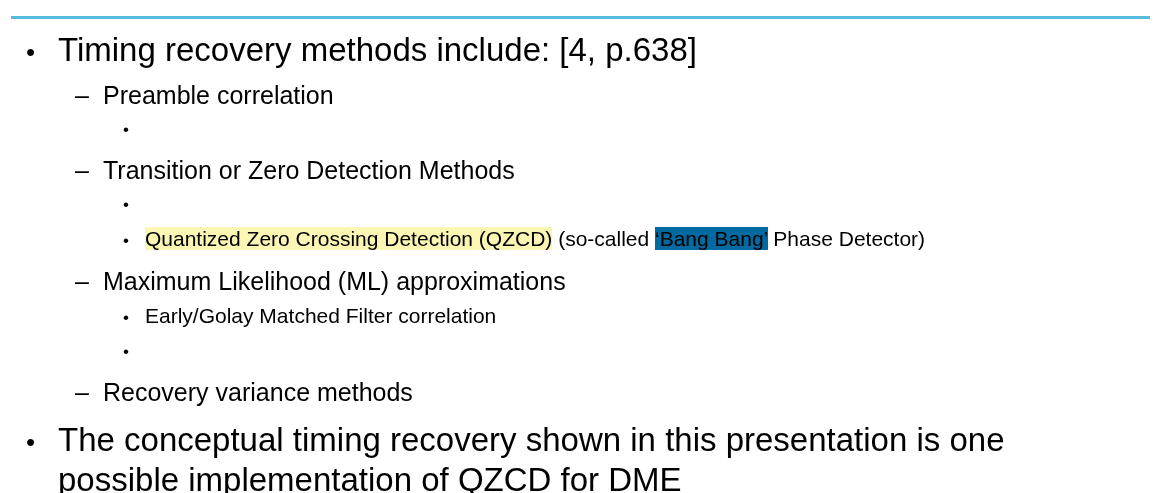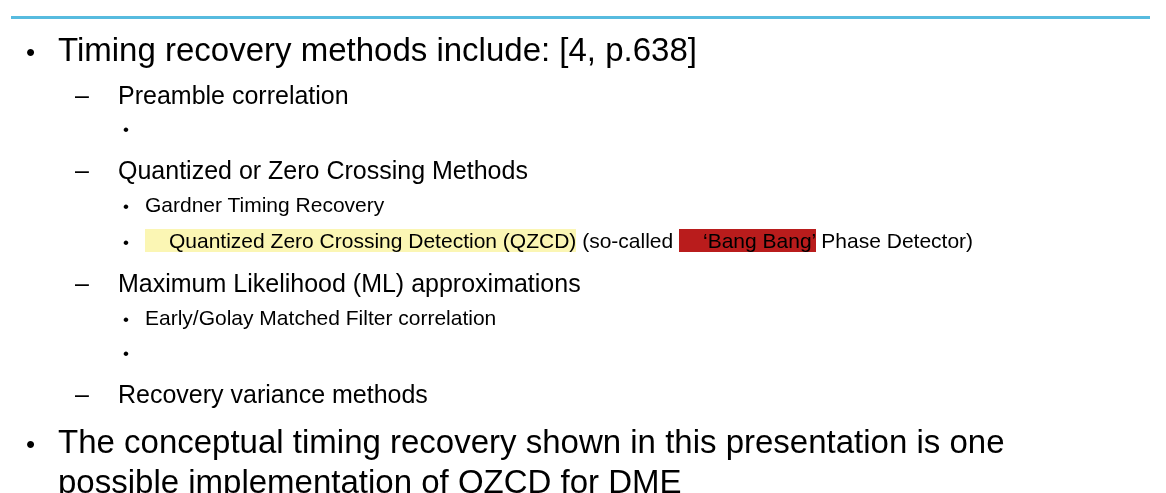--- a/index.html
+++ b/index.html
@@ -71,42 +71,40 @@
   }
   .lvl2 .marker {
     flex: 0 0 auto;
     width: 28px;
     margin-left: 75px;
     font-size: 25px;
     line-height: 35px;
   }
   .lvl2 .text {
     flex: 1 1 auto;
-    margin-left: 15px;
   }
 
   
   .lvl3 {
     font-size: 21px;
     line-height: 34px;
   }
   .lvl3 .marker {
     flex: 0 0 auto;
     width: 22px;
     margin-left: 123px;
     font-size: 17px;
     line-height: 34px;
   }
   .lvl3 .text {
     flex: 1 1 auto;
   }
 
   .hl {
     background-color: #fbf6b4;
-    padding-left: 24px;
   }
 
   .seg {
     white-space: pre-wrap;
   }
 
   .spacer-sm { height: 6px; }
   .spacer-md { height: 10px; }
 </style>
 </head>
@@ -126,31 +124,30 @@
         <span class="marker">–</span>
         <span class="text"><span class="seg">Preamble correlation</span></span>
       </div>
       <div class=""></div>
       <div class="bullet-row lvl3">
         <span class="marker">•</span>
       </div>
       <div class="spacer-sm"></div>
       <div class="bullet-row lvl2">
         <span class="marker">–</span>
-        <span class="text"><span class="seg">Quantized or Zero Crossing Methods</span></span>
+        <span class="text"><span class="seg">Transition or Zero Detection Methods</span></span>
       </div>
       <div class=""></div>
       <div class="bullet-row lvl3">
         <span class="marker">•</span>
-        <span class="text"><span class="seg">Gardner Timing Recovery</span></span>
       </div>
       <div class=""></div>
       <div class="bullet-row lvl3">
         <span class="marker">•</span>
-        <span class="text"><span class="seg hl" style="background-color: rgb(251, 246, 180);">Quantized Zero Crossing Detection (QZCD)</span><span class="seg"> (so-called </span><span class="seg hl" style="background-color: #b91c1c;">‘Bang Bang’</span><span class="seg"> Phase Detector)</span></span>
+        <span class="text"><span class="seg hl" style="background-color: rgb(251, 246, 180);">Quantized Zero Crossing Detection (QZCD)</span><span class="seg"> (so-called </span><span class="seg hl" style="background-color: #0369a1;">‘Bang Bang’</span><span class="seg"> Phase Detector)</span></span>
       </div>
       <div class="spacer-sm"></div>
       <div class="bullet-row lvl2">
         <span class="marker">–</span>
         <span class="text"><span class="seg">Maximum Likelihood (ML) approximations</span></span>
       </div>
       <div class=""></div>
       <div class="bullet-row lvl3">
         <span class="marker">•</span>
         <span class="text"><span class="seg">Early/Golay Matched Filter correlation</span></span>

